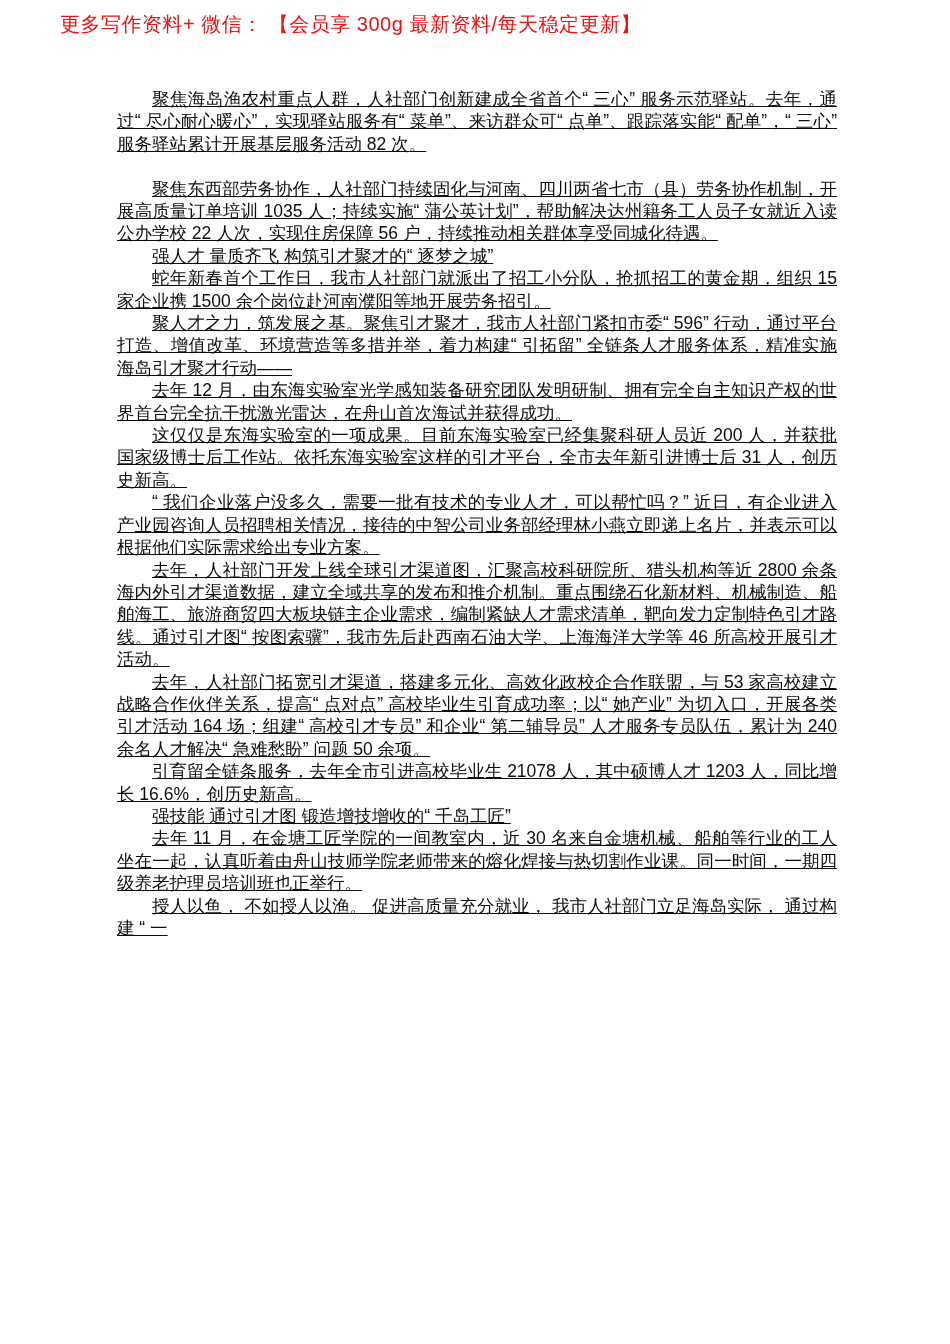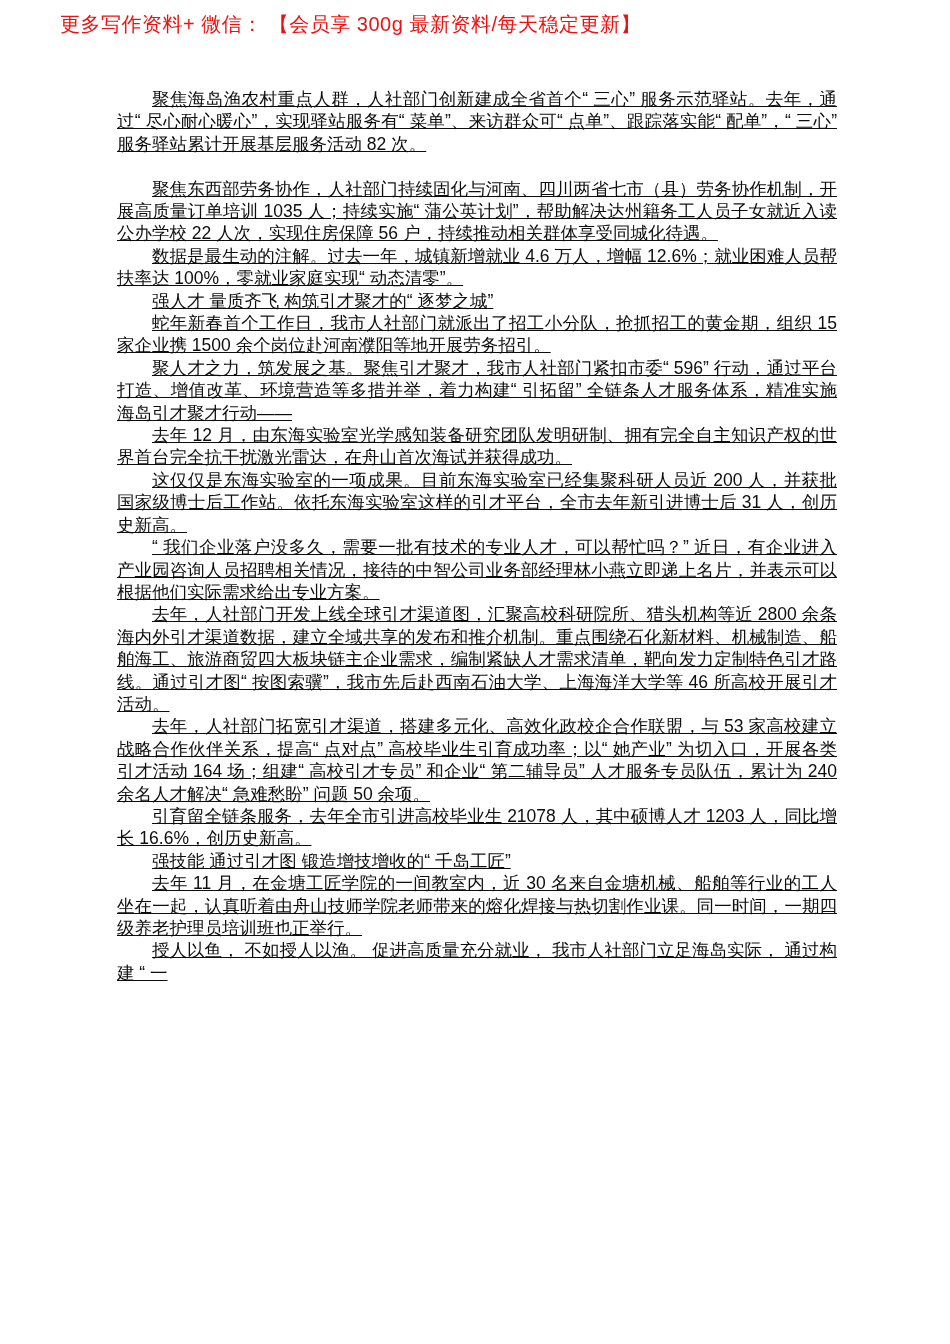--- a/index.html
+++ b/index.html
@@ -89,21 +89,20 @@
 <body>
 
 <div class="page">
 
   <div class="promo-header">更多写作资料+ 微信： 【会员享 300g 最新资料/每天稳定更新】</div>
 
   <div class="article">
       <p class="para">聚焦海岛渔农村重点人群，人社部门创新建成全省首个“ 三心” 服务示范驿站。去年，通过“ 尽心耐心暖心”，实现驿站服务有“ 菜单”、来访群众可“ 点单”、跟踪落实能“ 配单”，“ 三心”服务驿站累计开展基层服务活动 82 次。</p>
       <div class="spacer"></div>
       <p class="para">聚焦东西部劳务协作，人社部门持续固化与河南、四川两省七市（县）劳务协作机制，开展高质量订单培训 1035 人；持续实施“ 蒲公英计划”，帮助解决达州籍务工人员子女就近入读公办学校 22 人次，实现住房保障 56 户，持续推动相关群体享受同城化待遇。</p>
-      <p class="para">数据是最生动的注解。过去一年，城镇新增就业 4.6 万人，增幅 12.6%；就业困难人员帮扶率达 100%，零就业家庭实现“ 动态清零”。</p>
       <p class="para">强人才 量质齐飞 构筑引才聚才的“ 逐梦之城”</p>
       <p class="para">蛇年新春首个工作日，我市人社部门就派出了招工小分队，抢抓招工的黄金期，组织 15 家企业携 1500 余个岗位赴河南濮阳等地开展劳务招引。</p>
       <p class="para">聚人才之力，筑发展之基。聚焦引才聚才，我市人社部门紧扣市委“ 596” 行动，通过平台打造、增值改革、环境营造等多措并举，着力构建“ 引拓留” 全链条人才服务体系，精准实施海岛引才聚才行动——</p>
       <p class="para">去年 12 月，由东海实验室光学感知装备研究团队发明研制、拥有完全自主知识产权的世界首台完全抗干扰激光雷达，在舟山首次海试并获得成功。</p>
       <p class="para">这仅仅是东海实验室的一项成果。目前东海实验室已经集聚科研人员近 200 人，并获批国家级博士后工作站。依托东海实验室这样的引才平台，全市去年新引进博士后 31 人，创历史新高。</p>
       <p class="para">“ 我们企业落户没多久，需要一批有技术的专业人才，可以帮忙吗？” 近日，有企业进入产业园咨询人员招聘相关情况，接待的中智公司业务部经理林小燕立即递上名片，并表示可以根据他们实际需求给出专业方案。</p>
       <p class="para">去年，人社部门开发上线全球引才渠道图，汇聚高校科研院所、猎头机构等近 2800 余条海内外引才渠道数据，建立全域共享的发布和推介机制。重点围绕石化新材料、机械制造、船舶海工、旅游商贸四大板块链主企业需求，编制紧缺人才需求清单，靶向发力定制特色引才路线。通过引才图“ 按图索骥”，我市先后赴西南石油大学、上海海洋大学等 46 所高校开展引才活动。</p>
       <p class="para">去年，人社部门拓宽引才渠道，搭建多元化、高效化政校企合作联盟，与 53 家高校建立战略合作伙伴关系，提高“ 点对点” 高校毕业生引育成功率；以“ 她产业” 为切入口，开展各类引才活动 164 场；组建“ 高校引才专员” 和企业“ 第二辅导员” 人才服务专员队伍，累计为 240 余名人才解决“ 急难愁盼” 问题 50 余项。</p>
       <p class="para">引育留全链条服务，去年全市引进高校毕业生 21078 人，其中硕博人才 1203 人，同比增长 16.6%，创历史新高。</p>
       <p class="para">强技能 通过引才图 锻造增技增收的“ 千岛工匠”</p>

